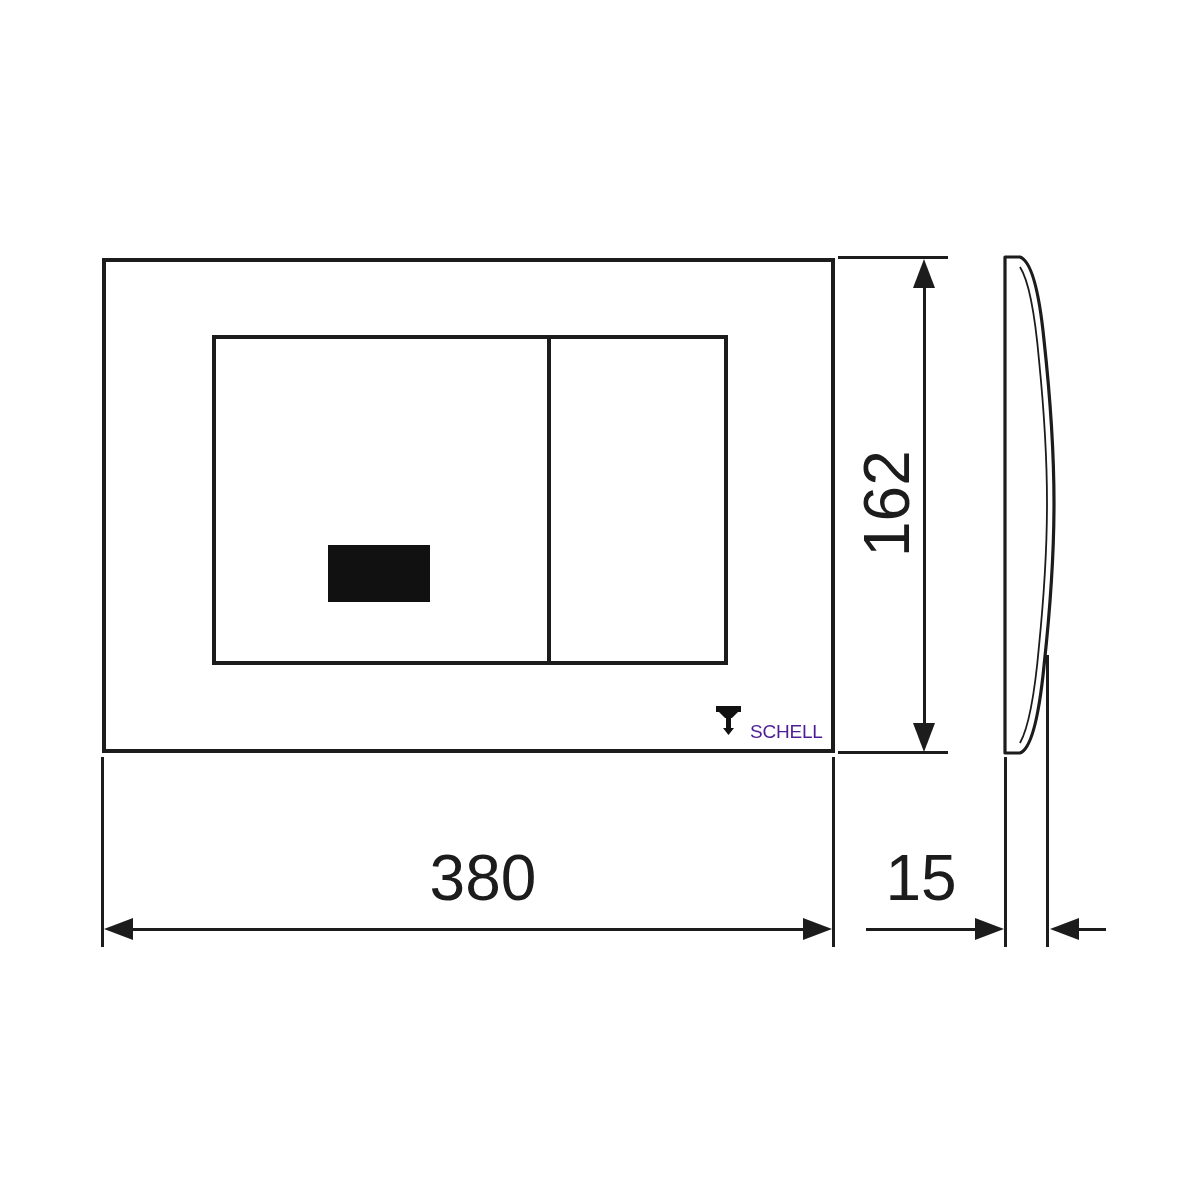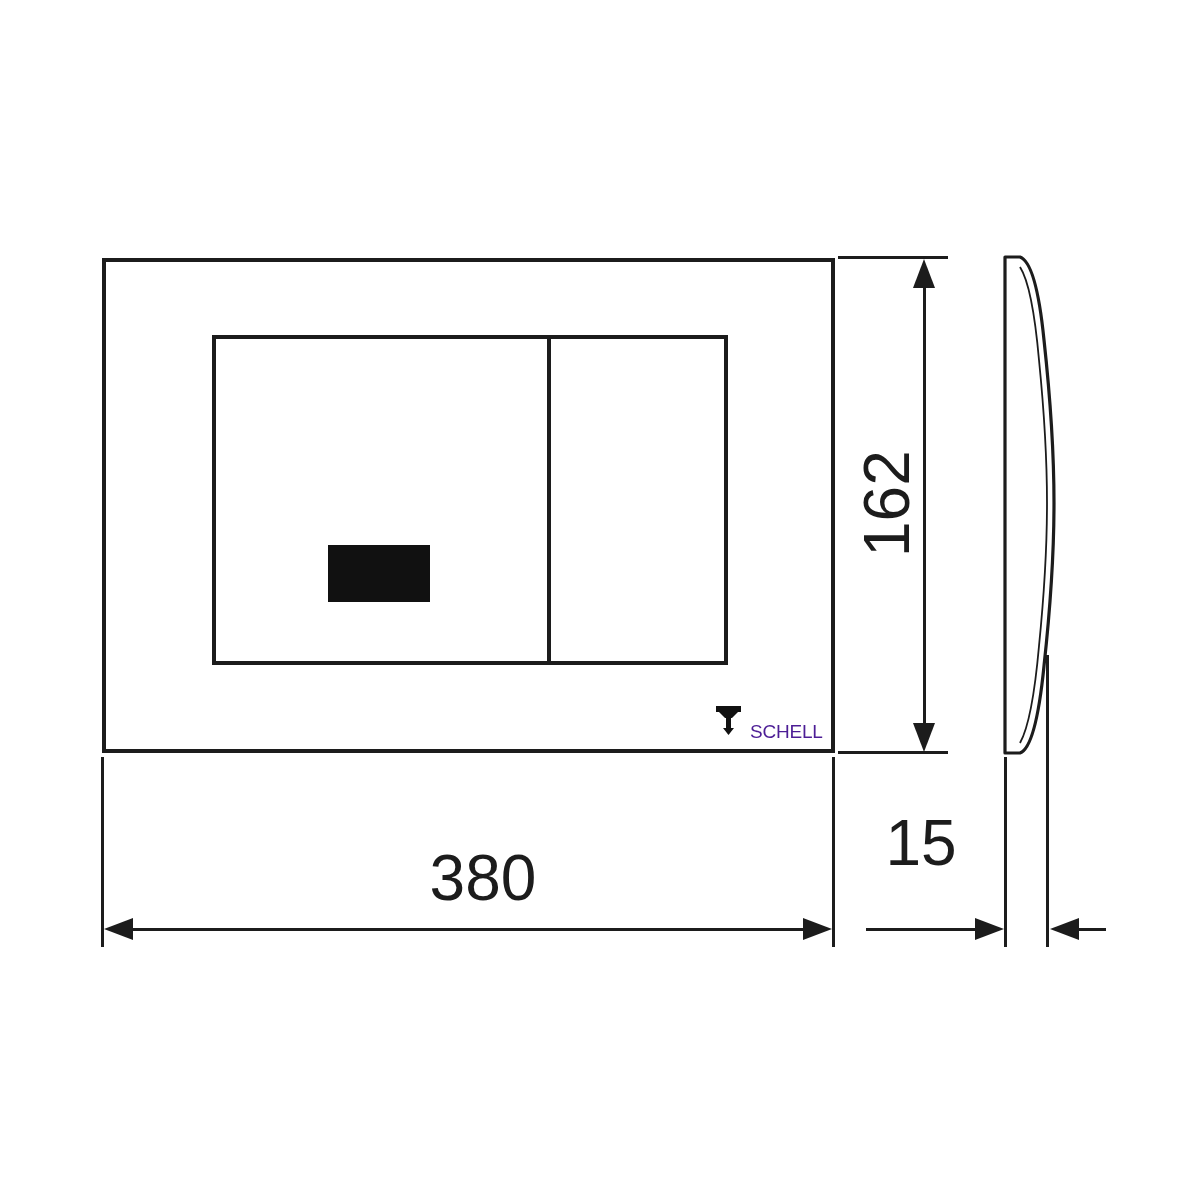--- a/index.html
+++ b/index.html
@@ -112,16 +112,16 @@
     <div class="abs dim-label" style="left:378px; top:846px; width:210px;">380</div>
   </div>
 
   <div class="abs">
     <div class="abs line-v" style="left:1004px; top:757px; height:190px;"></div>
     <div class="abs line-v" style="left:1046px; top:655px; height:292px;"></div>
     <div class="abs line-h" style="left:866px; top:928px; width:112px;"></div>
     <div class="abs arrow arrow-right" style="left:975px; top:918px;"></div>
     <div class="abs arrow arrow-left" style="left:1050px; top:918px;"></div>
     <div class="abs line-h" style="left:1079px; top:928px; width:27px;"></div>
-    <div class="abs dim-label" style="left:851px; top:811px; width:140px;">15</div>
+    <div class="abs dim-label" style="left:851px; top:846px; width:140px;">15</div>
   </div>
 
 </div>
 
 </body></html>

